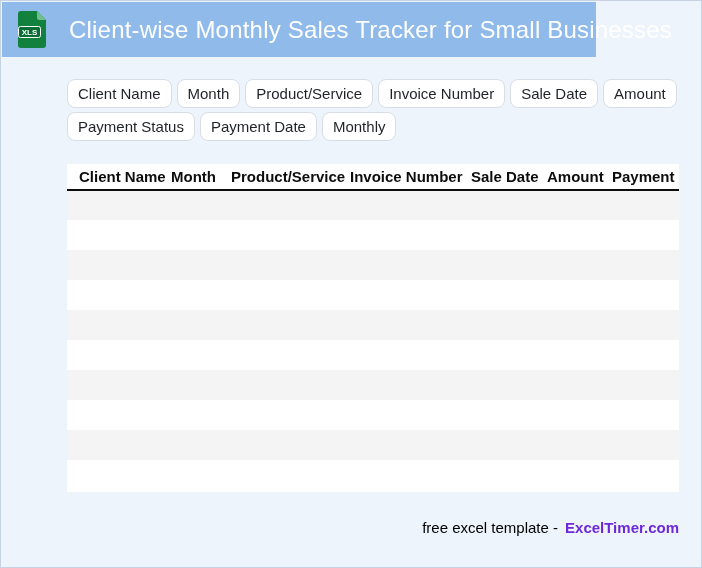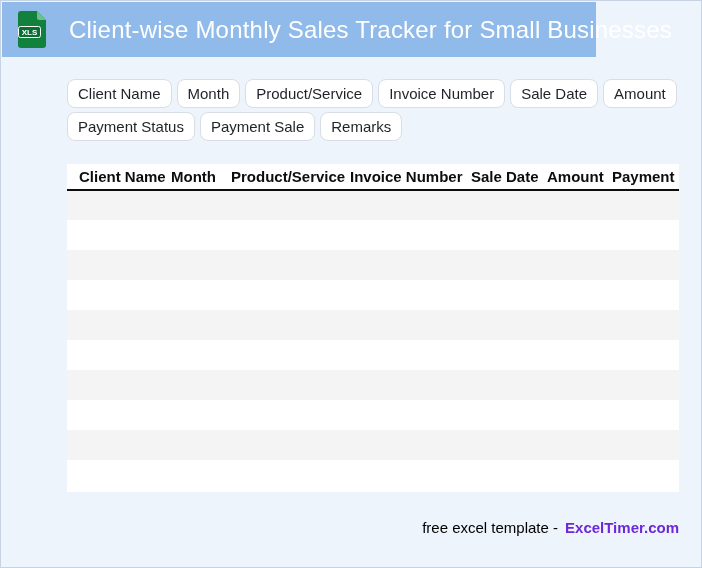--- a/index.html
+++ b/index.html
@@ -101,22 +101,22 @@
   </div>
 
   <div class="chips" id="chips">
       <button class="chip">Client Name</button>
       <button class="chip">Month</button>
       <button class="chip">Product/Service</button>
       <button class="chip">Invoice Number</button>
       <button class="chip">Sale Date</button>
       <button class="chip">Amount</button>
       <button class="chip">Payment Status</button>
-      <button class="chip">Payment Sale</button>
-      <button class="chip">Remarks</button>
+      <button class="chip">Payment Date</button>
+      <button class="chip">Monthly</button>
     </div>
 
   <div class="table-wrap">
     <table class="sales">
       <thead>
           <tr id="thead-row">
             <th style="width: 104px;">Client Name</th>
             <th style="width: 60px;">Month</th>
             <th style="width: 119px;">Product/Service</th>
             <th style="width: 121px;">Invoice Number</th>

